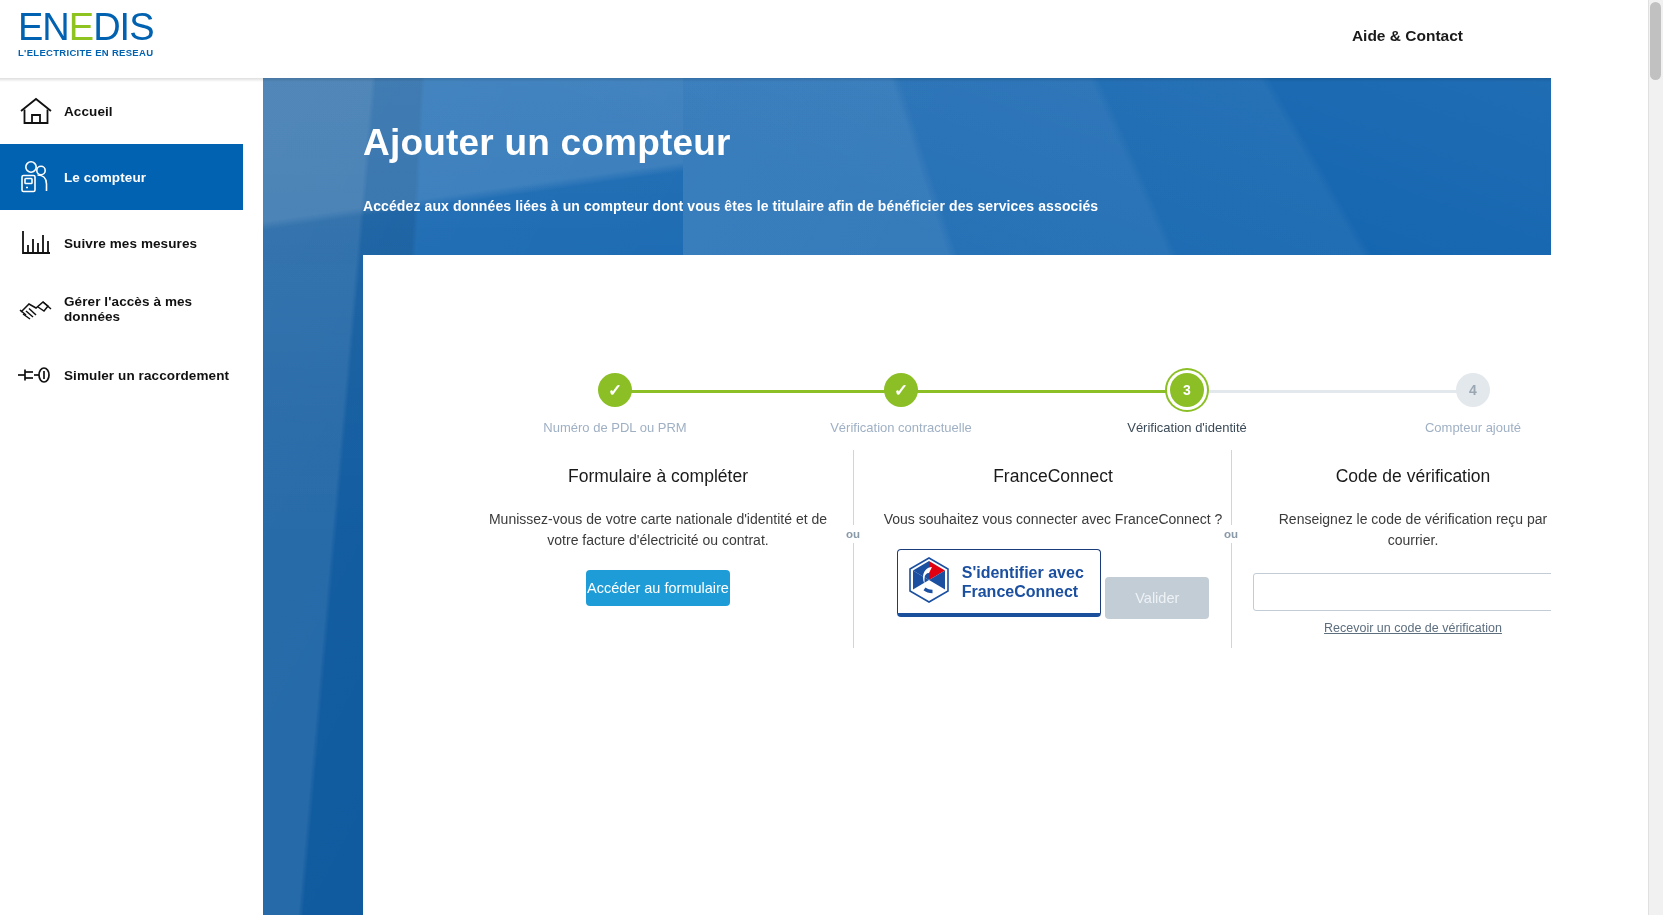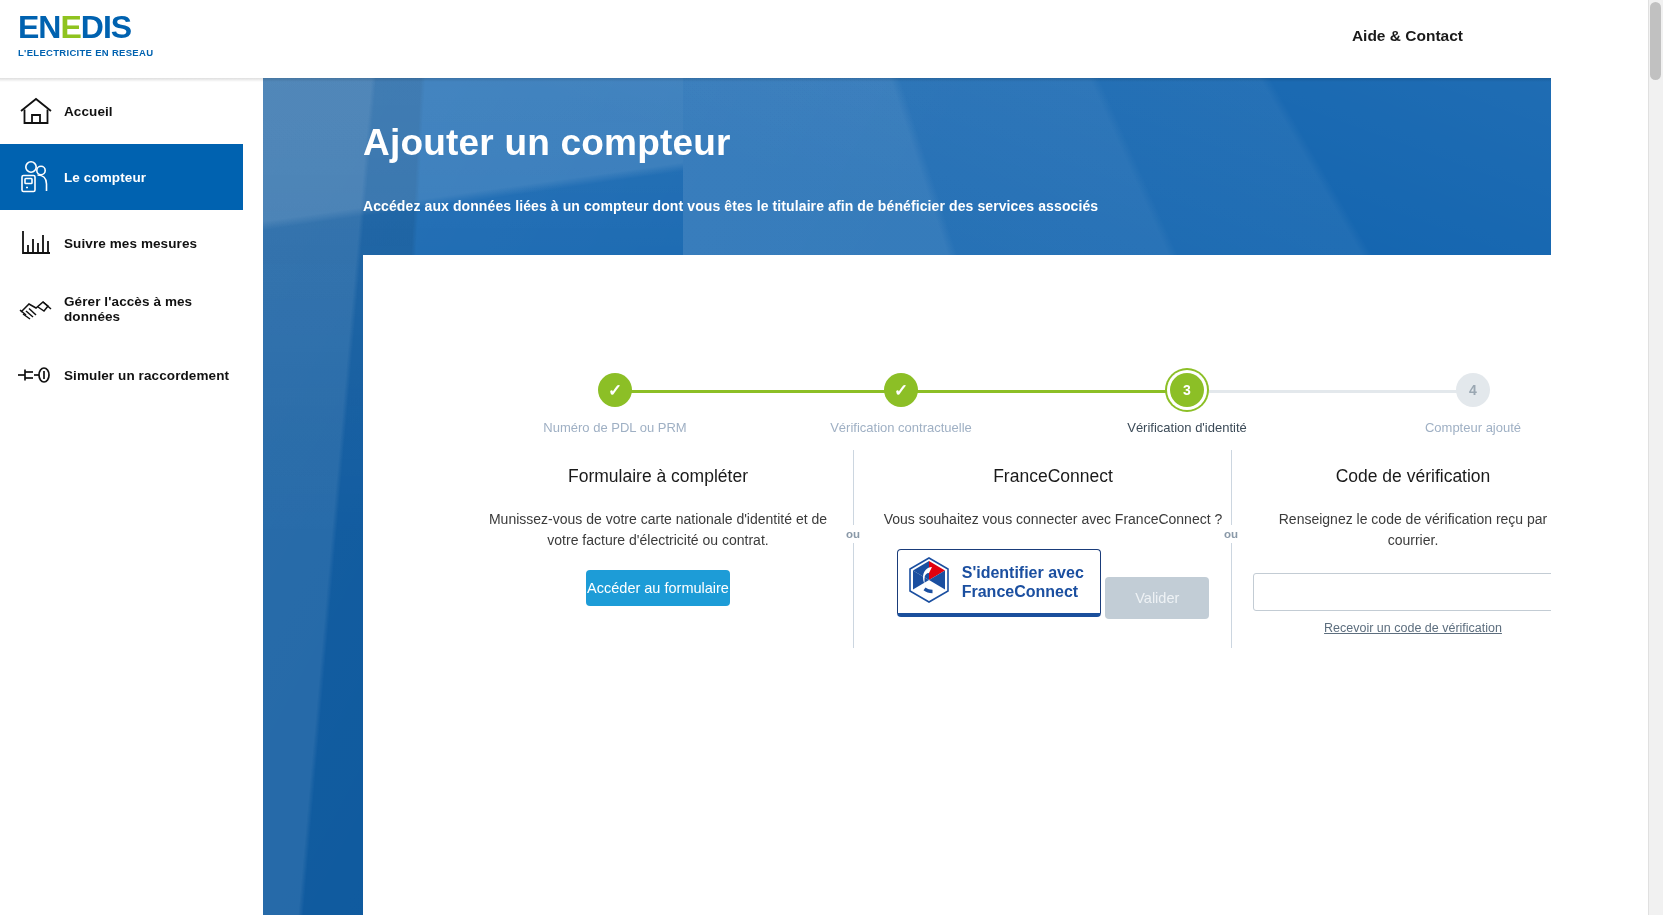--- a/index.html
+++ b/index.html
@@ -16,21 +16,21 @@
     position: absolute; left: 0; top: 0;
     width: 1551px; height: 78px;
     background: #ffffff;
     z-index: 6;
   }
   .logo-wrap {
     position: absolute; left: 18px; top: 9px;
     width: 150px;
   }
   .logo-mark {
-    font-size: 32px; font-weight: bold; letter-spacing: -1px;
+    font-size: 38px; font-weight: normal; letter-spacing: -1px;
     line-height: 36px;
   }
   .logo-mark .b { color: #0062b0; }
   .logo-mark .g { color: #8fc31f; }
   .logo-tag {
     font-size: 9.5px; font-weight: bold; color: #0062b0;
     letter-spacing: 0.3px; margin-top: 2px;
   }
   .aide {
     position: absolute; right: 88px; top: 27px;

